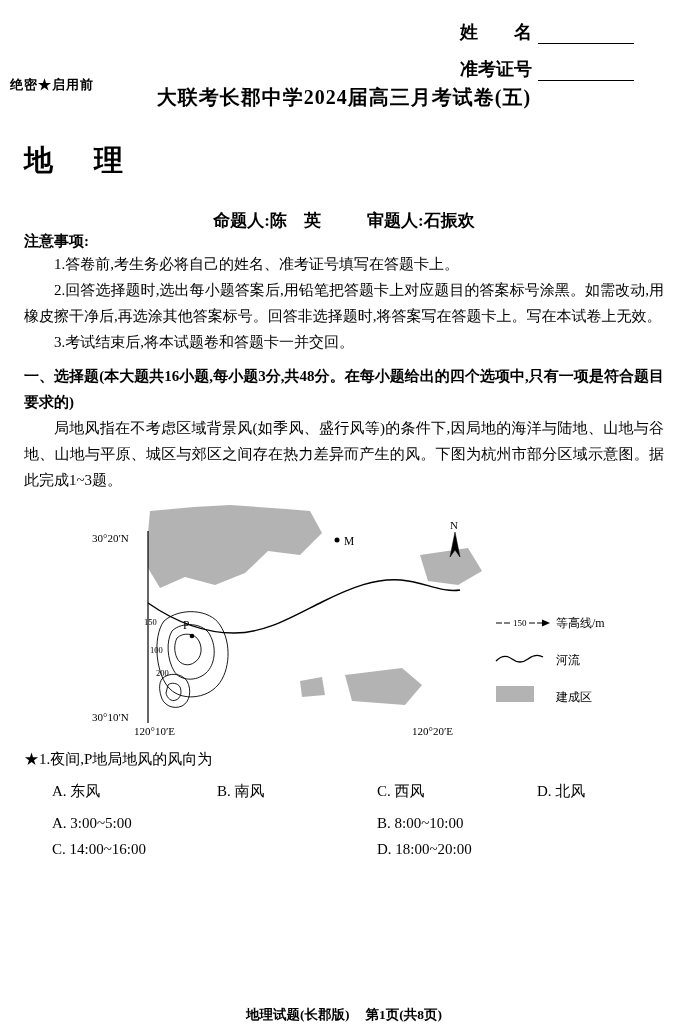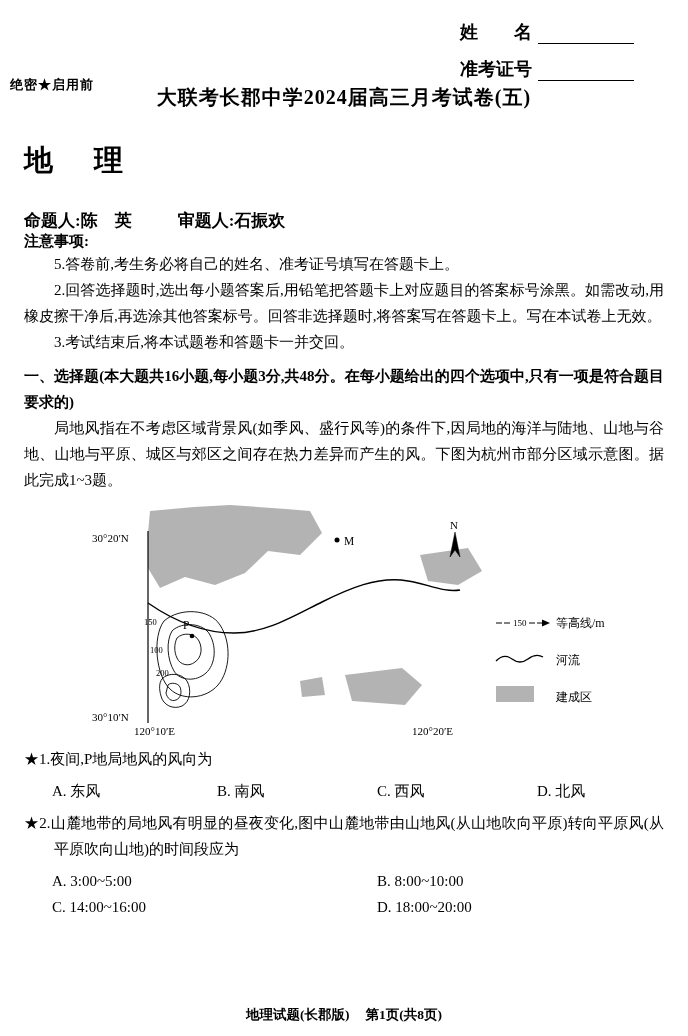--- a/index.html
+++ b/index.html
@@ -8,21 +8,21 @@
   .page {
     position:relative; width:688px; height:1036px; margin:0 auto;
     background:#fff; padding:12px 24px; overflow:hidden;
   }
   .top-fields { position:absolute; top:20px; left:460px; }
   .field-row { display:flex; align-items:flex-end; font-size:18px; font-weight:bold; margin-bottom:13px; }
   .uline { display:inline-block; width:96px; border-bottom:1.6px solid #000; height:22px; margin-left:6px; }
   .secrecy { position:absolute; top:76px; left:10px; font-size:13px; font-weight:bold; letter-spacing:1px; }
   .exam-title { margin-top:72px; text-align:center; font-size:20px; font-weight:bold; letter-spacing:1px; }
   .subject { margin-top:30px; text-align:left; font-size:29px; font-weight:bold; letter-spacing:6px; }
-  .setters { margin-top:28px; display:flex; gap:46px; font-size:17px; font-weight:bold; }
+  .setters { margin-top:28px; display:flex; justify-content:center; gap:46px; font-size:17px; font-weight:bold; }
   .notes-heading { font-size:15px; font-weight:bold; }
   .note { font-size:15px; line-height:26px; text-indent:2em; text-align:justify; }
   .section-heading { margin-top:8px; font-size:15px; font-weight:bold; line-height:26px; text-align:justify; }
   .map-figure { position:relative; margin-top:12px; height:235px; }
   .map-figure svg { position:absolute; left:0; top:0; }
   .question { margin-top:6px; }
   .q-text { font-size:15px; line-height:26px; padding-left:30px; text-indent:-30px; text-align:justify; }
   .q-num { font-weight:normal; }
   .options { margin-left:28px; margin-top:6px; display:grid; font-size:15px; line-height:26px; }
   .cols4 { grid-template-columns:165px 160px 160px auto;margin-left:28px; }
@@ -51,21 +51,21 @@
   <h1 class="exam-title">大联考长郡中学2024届高三月考试卷(五)</h1>
   <h2 class="subject">地　理</h2>
 
   <div class="setters">
     <span>命题人:陈　英</span>
     <span>审题人:石振欢</span>
   </div>
 
   <div>
     <div class="notes-heading">注意事项:</div>
-    <p class="note">5.答卷前,考生务必将自己的姓名、准考证号填写在答题卡上。</p>
+    <p class="note">1.答卷前,考生务必将自己的姓名、准考证号填写在答题卡上。</p>
     <p class="note">2.回答选择题时,选出每小题答案后,用铅笔把答题卡上对应题目的答案标号涂黑。如需改动,用橡皮擦干净后,再选涂其他答案标号。回答非选择题时,将答案写在答题卡上。写在本试卷上无效。</p>
     <p class="note">3.考试结束后,将本试题卷和答题卡一并交回。</p>
   </div>
 
   <p class="section-heading">一、选择题(本大题共16小题,每小题3分,共48分。在每小题给出的四个选项中,只有一项是符合题目要求的)</p>
   <p class="note">局地风指在不考虑区域背景风(如季风、盛行风等)的条件下,因局地的海洋与陆地、山地与谷地、山地与平原、城区与郊区之间存在热力差异而产生的风。下图为杭州市部分区域示意图。据此完成1~3题。</p>
 
   <figure class="map-figure">
     <svg width="640" height="235" viewBox="0 0 640 235">
 
@@ -124,21 +124,20 @@
     <p class="q-text"><span class="q-num">★1.</span><span>夜间,P地局地风的风向为</span></p>
     <div class="options cols4">
       <span>A. 东风</span>
       <span>B. 南风</span>
       <span>C. 西风</span>
       <span>D. 北风</span>
     </div>
   </div>
 
   <div class="question">
-    <p class="q-text"><span class="q-num">★2.</span><span>山麓地带的局地风有明显的昼夜变化,图中山麓地带由山地风(从山地吹向平原)转向平原风(从平原吹向山地)的时间段应为</span></p>
     <div class="options cols2">
       <span>A. 3:00~5:00</span>
       <span>B. 8:00~10:00</span>
       <span>C. 14:00~16:00</span>
       <span>D. 18:00~20:00</span>
     </div>
   </div>
 
   <div class="footer">
     <span>地理试题(长郡版)</span>

